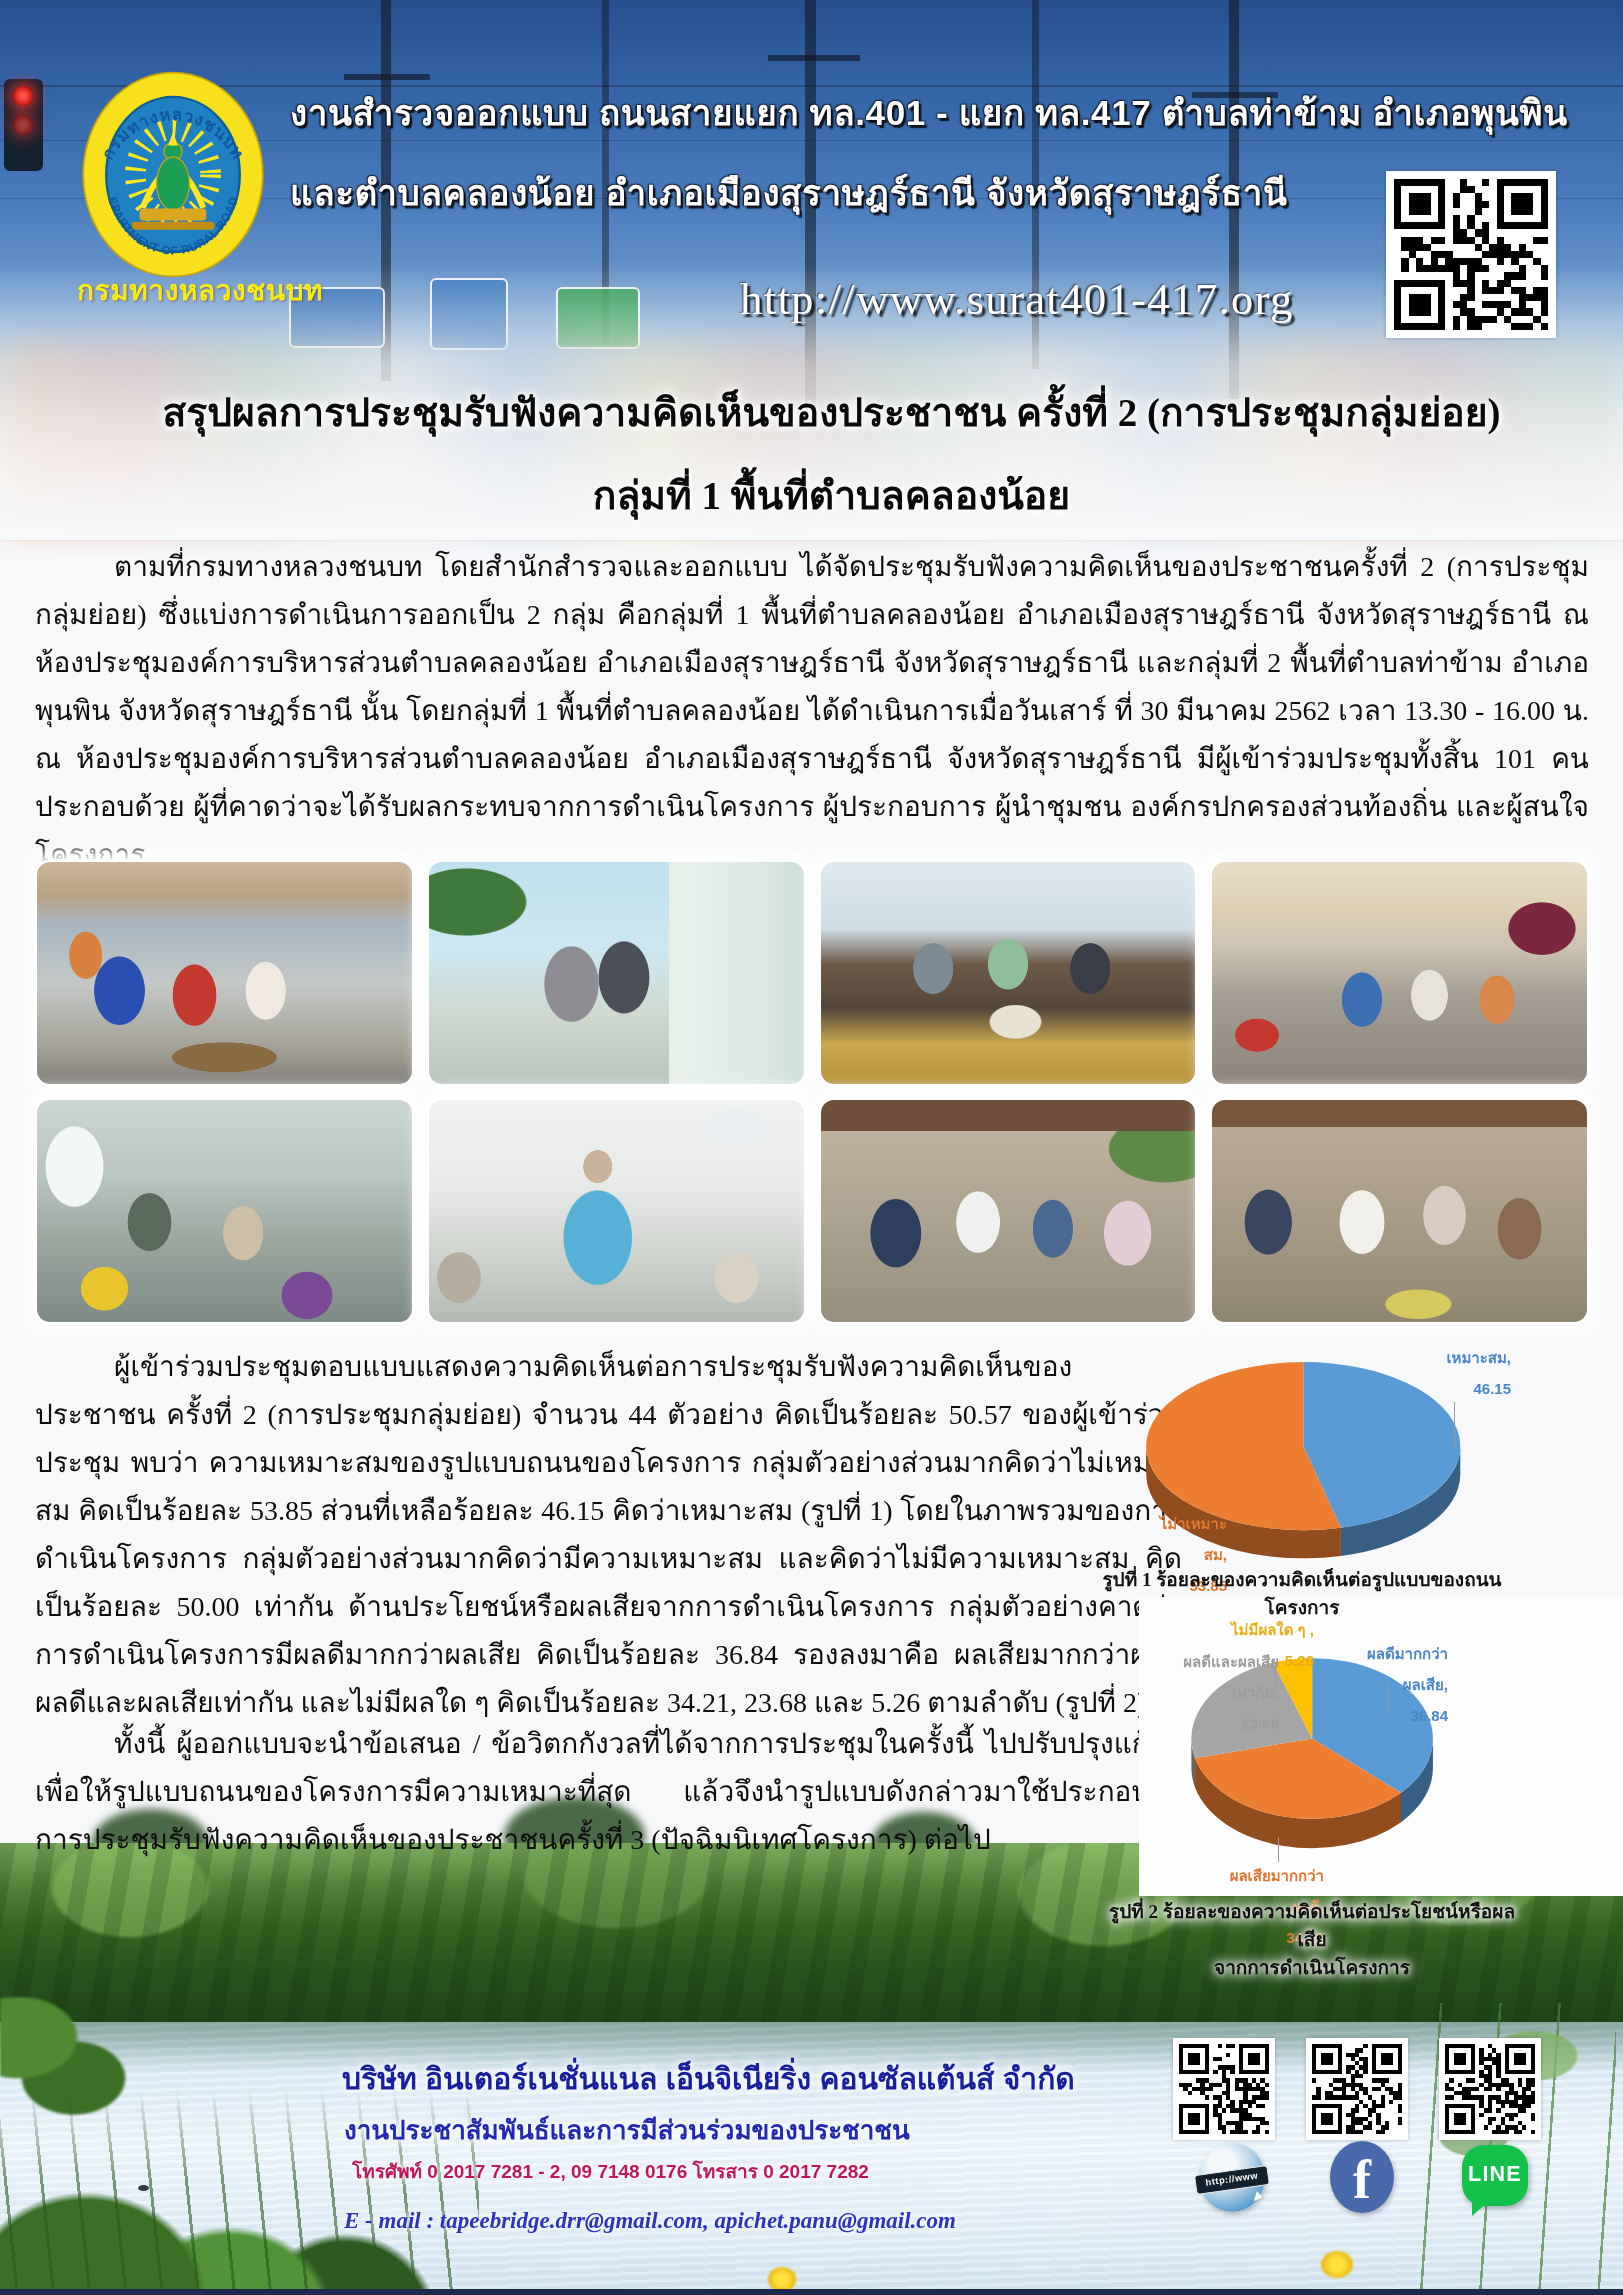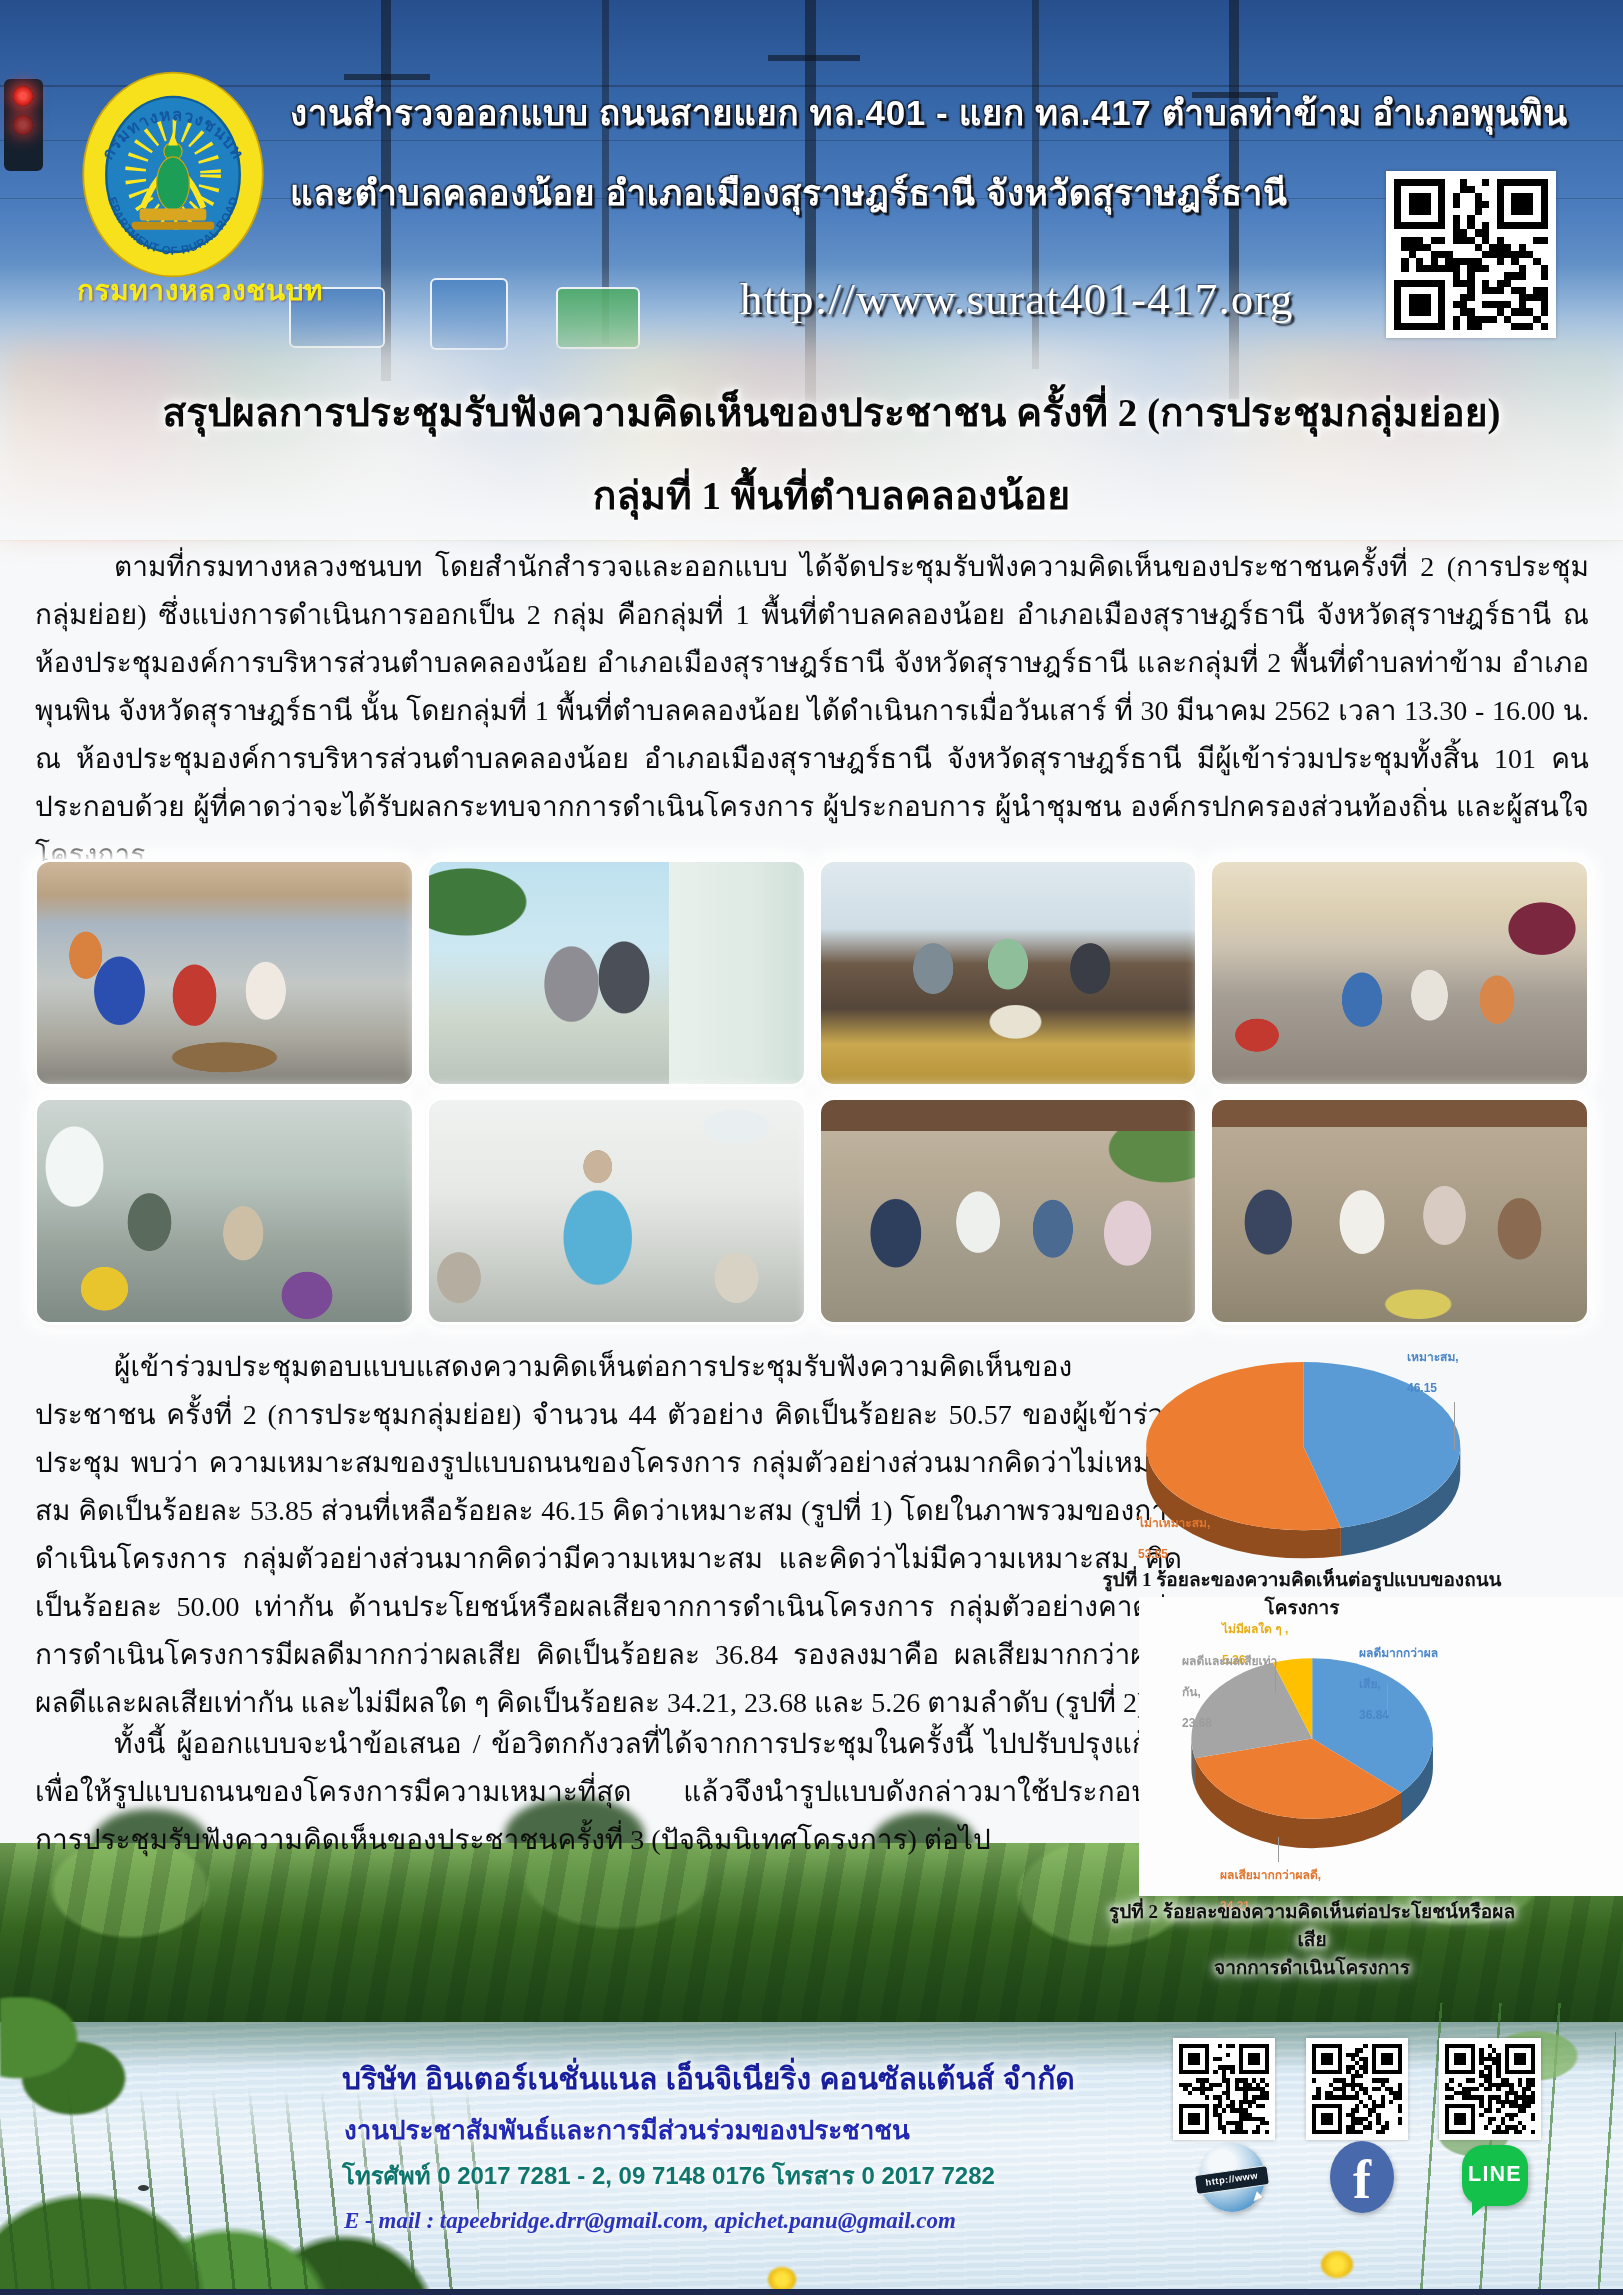--- a/index.html
+++ b/index.html
@@ -112,21 +112,21 @@
     radial-gradient(36px 50px at 62% 52%,#d8ccc2 0 58%,transparent 60%),
     radial-gradient(37px 52px at 82% 58%,#8a6b52 0 58%,transparent 60%),
     radial-gradient(55px 24.6px at 55% 92%,#d8c95e 0 58%,transparent 62%),
     linear-gradient(180deg,#bcae98 0%,#b0a28c 35%,#a09580 70%,#8e8570 100%);}
 
   
   .white-panel{left:1139px;top:1597px;width:484px;height:299px;background:#fdfdfd;}
   .pie{z-index:3;}
   #pie1{left:1118px;top:1348px;width:362px;height:230px;}
   #pie2{left:1179px;top:1652px;width:270px;height:233px;}
-  .pie-label{z-index:4;font-size:12px;font-weight:600;text-align:left;line-height:31px;}
+  .pie-label{z-index:4;font-size:15px;font-weight:600;text-align:right;line-height:31px;}
   .pie-label span{display:block;}
   .leader{z-index:4;width:1.2px;background:#9a9a9a;}
   .lbl-c1-blue{left:1407px;top:1342px;width:104px;color:#4a86c8;}
   .ld1{left:1454px;top:1402px;height:48px;}
   .lbl-c1-orange{left:1138px;top:1508px;width:89px;color:#e0762f;}
   .lbl-c2-yellow{left:1222px;top:1614px;width:92px;color:#e7ae15;}
   .ld2y{left:1275px;top:1662px;height:31px;}
   .lbl-c2-gray{left:1138px;top:1646px;width:97px;color:#9c9c9c;margin-left:44px;}
   .lbl-c2-blue{left:1359px;top:1638px;width:89px;color:#4a86c8;}
   .ld2b{left:1387px;top:1684px;height:31px;}
@@ -175,21 +175,21 @@
       repeating-linear-gradient(94deg,transparent 0 27px,rgba(70,130,60,.8) 27px 29.5px,transparent 29.5px 59px);}
   .bird{position:absolute;left:138px;top:342px;width:11px;height:6.1px;background:#33393c;border-radius:50%;}
   .flower{position:absolute;background:radial-gradient(circle,#ffe23e 30%,#e9b912 70%);border-radius:50%;filter:blur(1.2px);}
   .bottom-bar{position:absolute;left:0;top:2289px;width:100%;height:6.1px;background:#1e2a4d;}
 
   
   .iec-logo{left:69px;top:2071px;width:240px;height:184px;z-index:4;}
   .ftxt{z-index:4;text-shadow:0 0 6.1px rgba(255,255,255,.95),0 0 12.3px rgba(255,255,255,.85),0 0 18.4px rgba(255,255,255,.7);}
   .f1{left:342px;top:2055px;font-size:30px;font-weight:bold;color:#181f9f;}
   .f2{left:344px;top:2109px;font-size:26px;font-weight:600;color:#2129b4;}
-  .f3{left:342px;top:2156px;font-size:24px;font-weight:600;color:#0f766e;}
+  .f3{left:352px;top:2156px;font-size:19px;font-weight:600;color:#be185d;}
   .f4{left:344px;top:2208px;font-size:23px;font-style:italic;font-weight:600;color:#2a34bf;
       font-family:"Liberation Serif",serif;}
   .fqr1{left:1173px;top:2038px;}
   .fqr2{left:1306px;top:2038px;}
   .fqr3{left:1439px;top:2038px;}
   .icon-www{left:1199px;top:2143px;width:66px;height:69px;border-radius:50%;z-index:4;
     background:radial-gradient(circle at 35% 30%,#f4f8fb 0 20%,#bcd7ea 45%,#5f9fd0 75%,#3c7fb5 100%);
     box-shadow:1.2px 2.5px 4.9px rgba(0,0,0,.25);}
   .www-band{position:absolute;left:-3.7px;top:27px;width:72px;height:18.4px;background:#13202e;
     border:1.2px solid #e8eef2;border-radius:3.7px;transform:rotate(-8deg);

